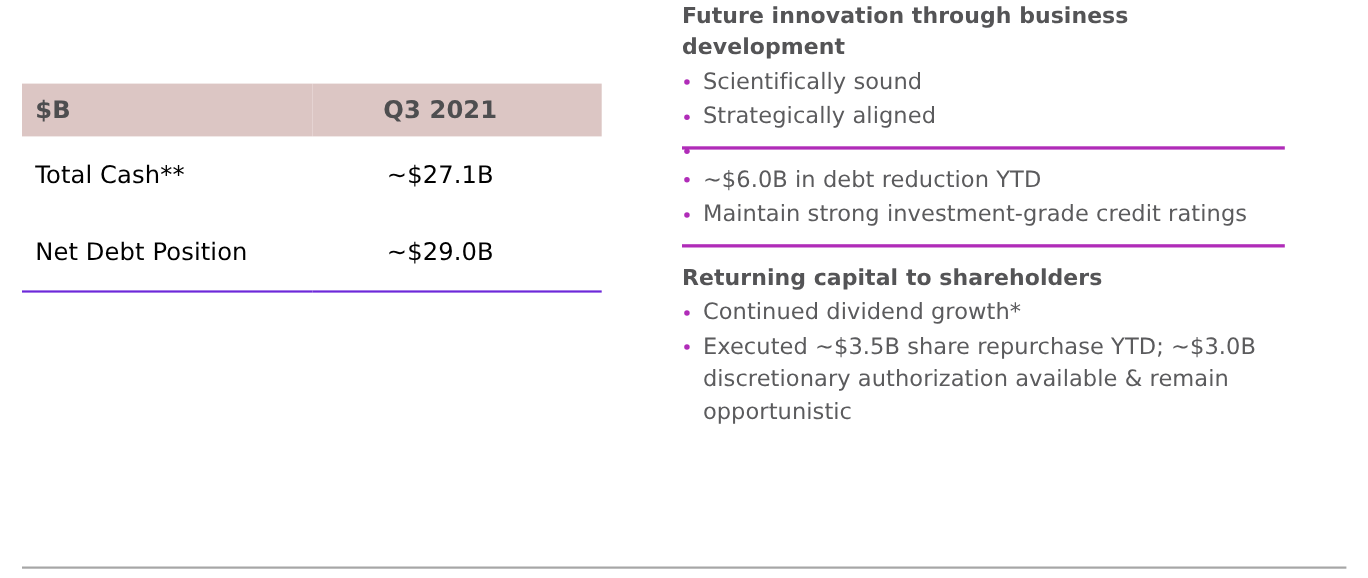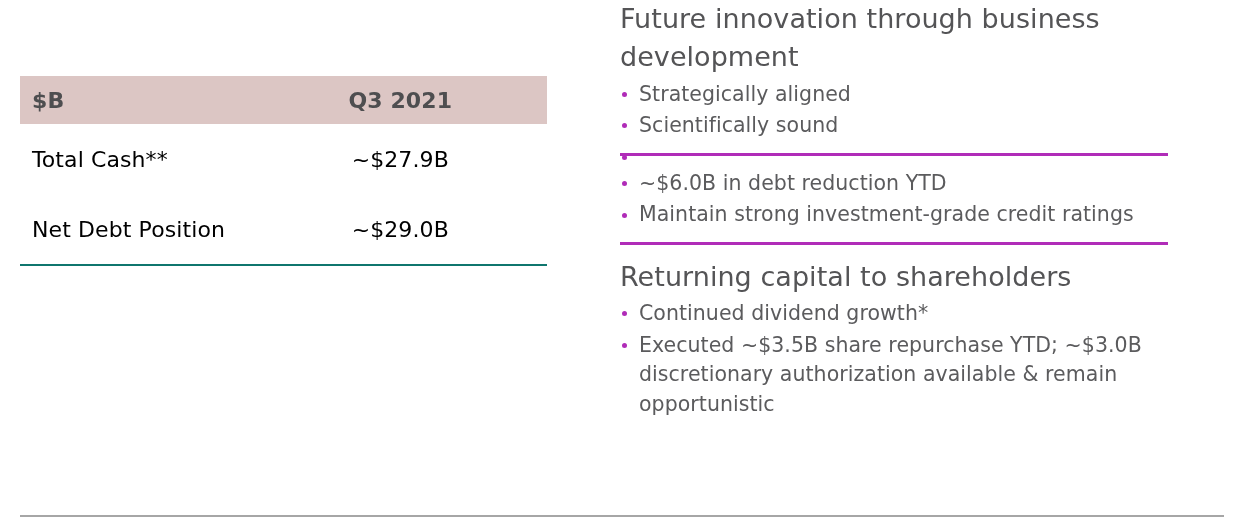--- a/index.html
+++ b/index.html
@@ -60,36 +60,36 @@
   .fin-table tbody tr {
     height: 70px;
   }
   .fin-table tbody td {
     height: 70px;
   }
   .fin-table tbody tr.striped td {
     background: #ebe5e4;
   }
   .fin-table tbody tr.last-row td {
-    border-bottom: 2px solid #0f766e;
+    border-bottom: 2px solid #6d28d9;
   }
 
   
   .content-panel {
     position: absolute;
     left: 620px;
     top: 0;
     width: 552px;
   }
   .section {
     margin: 0;
   }
   .section-heading {
-    font-size: 27px;
-    font-weight: normal;
+    font-size: 20px;
+    font-weight: bold;
     color: #545456;
     line-height: 1.42;
     margin: 0 0 3px 0;
     letter-spacing: 0.05px;
   }
   .bullet-list {
     list-style: none;
     margin: 0;
     padding: 0;
   }
@@ -137,42 +137,42 @@
     <table class="fin-table">
       <thead>
         <tr>
           <th class="col-label">$B</th>
           <th class="col-value">Q3 2021</th>
         </tr>
       </thead>
       <tbody>
         <tr>
           <td class="col-label">Total Cash**</td>
-          <td class="col-value">~$27.9B</td>
+          <td class="col-value">~$27.1B</td>
         </tr>
         <tr class="last-row">
           <td class="col-label">Net Debt Position</td>
           <td class="col-value">~$29.0B</td>
         </tr>
       </tbody>
     </table>
   </div>
 
   <div class="content-panel">
 
     <div class="section">
       <div class="section-heading">Future innovation through business development</div>
       <ul class="bullet-list">
         <li class="bullet-item">
           <span class="bullet-dot"></span>
+          <span>Scientifically sound</span>
+        </li>
+        <li class="bullet-item">
+          <span class="bullet-dot"></span>
           <span>Strategically aligned</span>
-        </li>
-        <li class="bullet-item">
-          <span class="bullet-dot"></span>
-          <span>Scientifically sound</span>
         </li>
         <li class="bullet-item">
           <span class="bullet-dot"></span>
         </li>
       </ul>
     </div>
 
     <div class="section-divider"></div>
 
     <div class="section">

